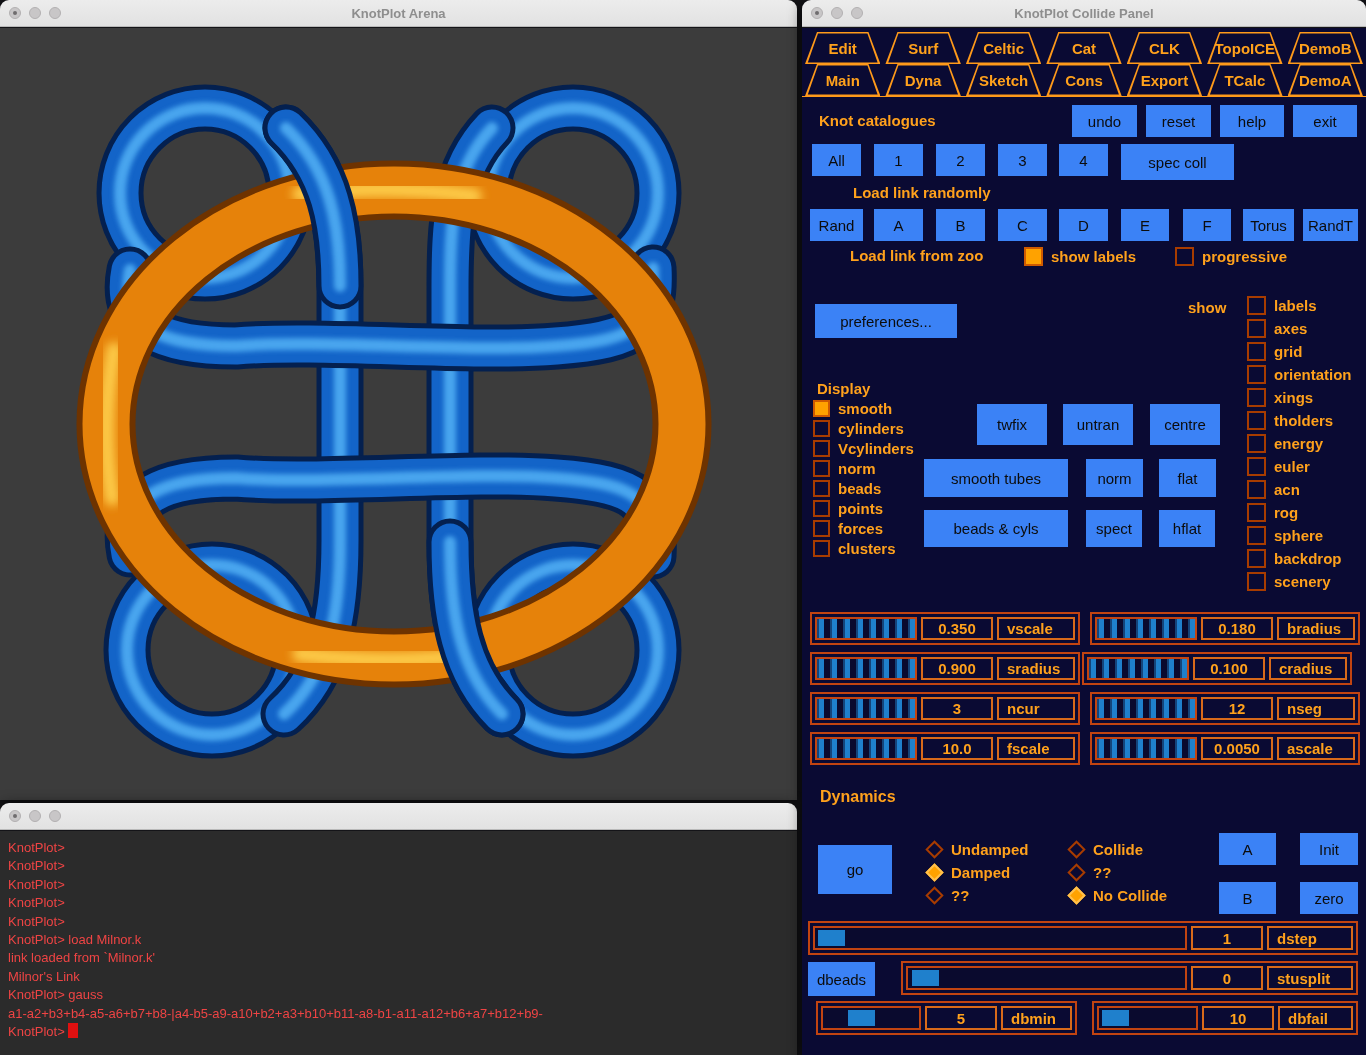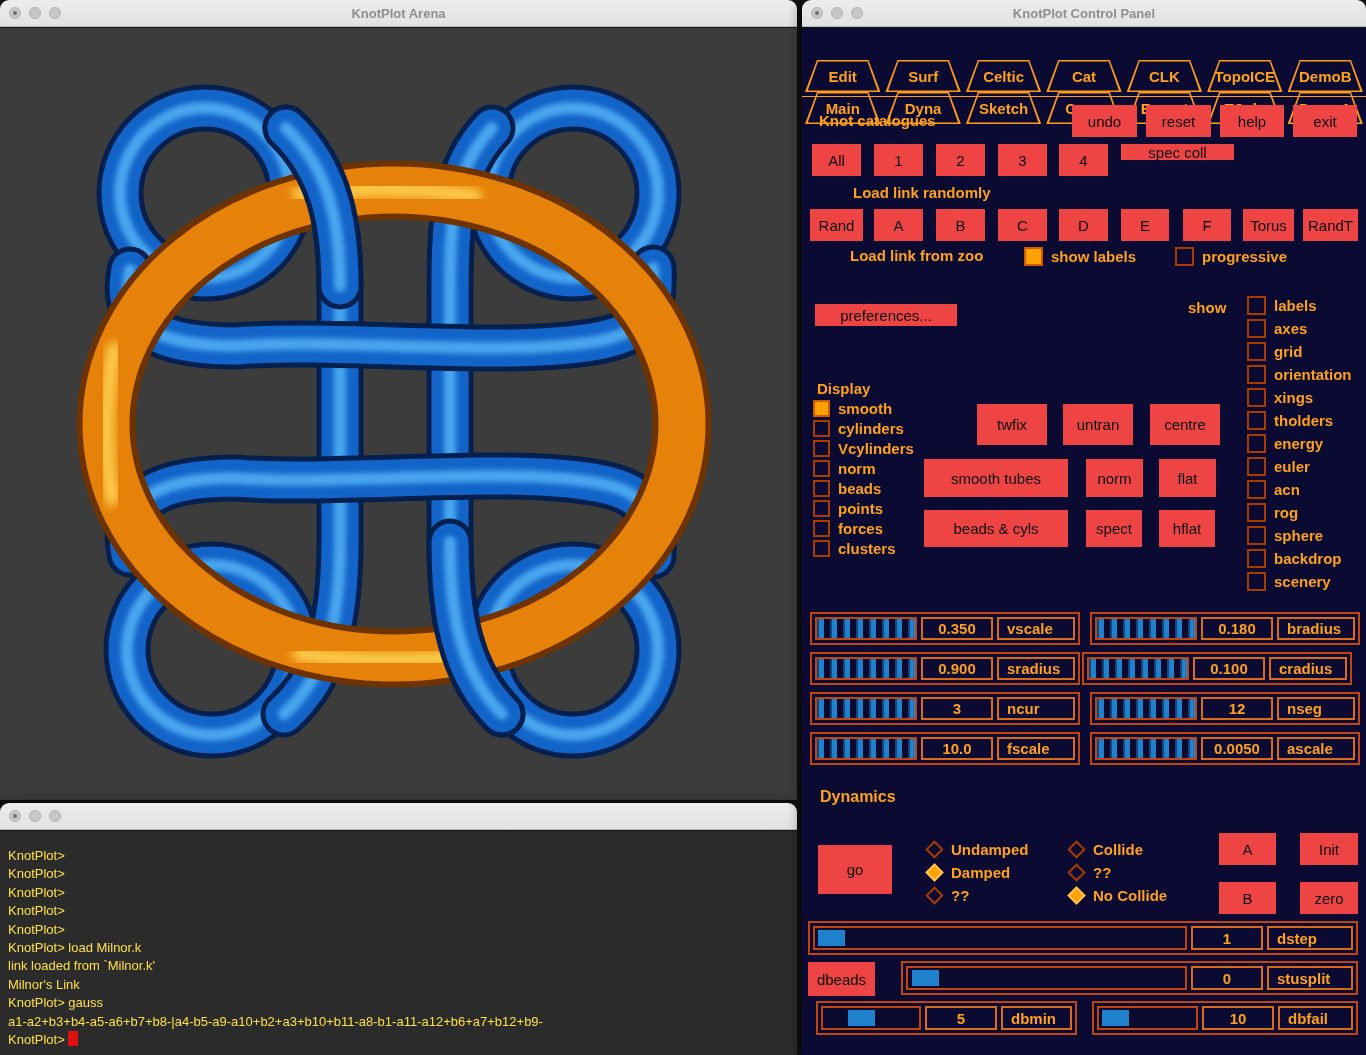--- a/index.html
+++ b/index.html
@@ -12,23 +12,23 @@
             display:flex;align-items:center;position:relative;}
   .titlebar .title{position:absolute;left:0;right:0;text-align:center;color:#8e8e8e;
                    font-size:13px;font-weight:700;pointer-events:none;}
   .lights{display:flex;gap:8px;margin-left:9px;z-index:2;}
   .light{width:12px;height:12px;border-radius:50%;background:#c8c6c7;border:1px solid #b2b0b1;position:relative;}
   .light .dot{position:absolute;left:3px;top:3px;width:4px;height:4px;border-radius:50%;background:#6f6d6e;}
 
   
   .panel-body{position:absolute;top:28px;left:0;right:0;bottom:0;background:#0a0a33;}
   .olbl{position:absolute;color:#ffa11c;font-weight:700;font-size:15px;white-space:nowrap;}
-  .btn{position:absolute;background:#ef4444;color:#0c0c0c;display:flex;align-items:center;justify-content:center;
+  .btn{position:absolute;background:#3b82f6;color:#0c0c0c;display:flex;align-items:center;justify-content:center;
        font-size:15px;cursor:pointer;white-space:nowrap;}
-  .tabrow{position:absolute;left:3px;right:3px;height:32px;display:flex;gap:5px;margin-top:28px;}
+  .tabrow{position:absolute;left:3px;right:3px;height:32px;display:flex;gap:5px;}
   .tab{position:relative;flex:1;clip-path:polygon(12px 0,calc(100% - 12px) 0,100% 100%,0 100%);background:#ff9a1a;cursor:pointer;}
   .tab-in{position:absolute;inset:0;background:#0a0a33;
           clip-path:polygon(13px 1.6px,calc(100% - 13px) 1.6px,calc(100% - 2.8px) calc(100% - 1.6px),2.8px calc(100% - 1.6px));}
   .tab-t{position:relative;z-index:1;display:flex;height:100%;align-items:center;justify-content:center;
          color:#ffa11c;font-weight:700;font-size:15px;}
   .cb{width:19px;height:19px;border:2px solid #a83c00;background:transparent;flex:0 0 auto;cursor:pointer;}
   .cb.on{background:#ffa200;border-color:#cf5a00;}
   .cbrow{position:absolute;display:flex;align-items:center;gap:8px;}
   .cbrow .t{color:#ffa11c;font-weight:700;font-size:15px;white-space:nowrap;}
   .dia{width:13px;height:13px;border:2px solid #a83c00;transform:rotate(45deg);flex:0 0 auto;cursor:pointer;}
@@ -39,22 +39,22 @@
          background:repeating-linear-gradient(90deg,#14447a 0 2px,#1f80cc 2px 7px,#0a0a2e 7px 13px);}
   .vbox{border:2px solid #d96a1a;color:#ffa11c;font-weight:700;font-size:15px;
         display:flex;align-items:center;justify-content:center;flex:0 0 72px;}
   .nbox{border:2px solid #d96a1a;color:#ffa11c;font-weight:700;font-size:15px;
         display:flex;align-items:center;flex:1;padding-left:8px;}
   .track{border:2px solid #c24411;background:#0a0a2e;position:relative;flex:1;cursor:pointer;}
   .thumb{position:absolute;top:2px;bottom:2px;width:27px;background:#1f80cc;cursor:grab;}
 
   
   .term{position:absolute;top:28px;left:0;right:0;bottom:0;background:#2b2b2b;
-        font-family:"DejaVu Sans Mono",monospace;font-size:13px;color:#fde047;
-        padding:16px 0 0 8px;line-height:18.4px;white-space:pre;cursor:text;}
+        font-family:"DejaVu Sans Mono",monospace;font-size:13px;color:#ef4444;
+        padding:8px 0 0 8px;line-height:18.4px;white-space:pre;cursor:text;}
   .cursor{display:inline-block;width:10px;height:15px;background:#e01010;vertical-align:-2px;}
 </style>
 </head>
 <body>
 
 <div id="screen">
 
   <div class="window" style="left:0;top:0;width:797px;height:800px;">
     <div class="titlebar">
       <div class="lights">
@@ -153,21 +153,21 @@
 
   <div class="window" style="left:802px;top:0;width:564px;height:1055px;">
     <div class="titlebar">
       <div class="lights">
         <span class="light">
             <span class="dot"></span>
           </span>
         <span class="light"></span>
         <span class="light"></span>
       </div>
-      <span class="title">KnotPlot Control Panel</span>
+      <span class="title">KnotPlot Collide Panel</span>
     </div>
     <div class="panel-body">
 
       <div class="tabrow" style="top:4px;">
         <div class="tab">
             <i class="tab-in"></i>
             <span class="tab-t">Edit</span>
           </div>
         <div class="tab">
             <i class="tab-in"></i>
@@ -230,21 +230,21 @@
       <div class="btn" style="left:270px;top:77px;width:65px;height:32px;">undo</div>
       <div class="btn" style="left:344px;top:77px;width:65px;height:32px;">reset</div>
       <div class="btn" style="left:418px;top:77px;width:64px;height:32px;">help</div>
       <div class="btn" style="left:491px;top:77px;width:64px;height:32px;">exit</div>
 
       <div class="btn" style="left:10px;top:116px;width:49px;height:32px;">All</div>
       <div class="btn" style="left:72px;top:116px;width:49px;height:32px;">1</div>
       <div class="btn" style="left:134px;top:116px;width:49px;height:32px;">2</div>
       <div class="btn" style="left:196px;top:116px;width:49px;height:32px;">3</div>
       <div class="btn" style="left:257px;top:116px;width:49px;height:32px;">4</div>
-      <div class="btn" style="left:319px;top:116px;width:113px;height:16px;">spec coll</div>
+      <div class="btn" style="left:319px;top:116px;width:113px;height:36px;">spec coll</div>
 
       <span class="olbl" style="left:51px;top:156px;">Load link randomly</span>
       <div class="btn" style="left:8px;top:181px;width:53px;height:32px;">Rand</div>
       <div class="btn" style="left:72px;top:181px;width:49px;height:32px;">A</div>
       <div class="btn" style="left:134px;top:181px;width:49px;height:32px;">B</div>
       <div class="btn" style="left:196px;top:181px;width:49px;height:32px;">C</div>
       <div class="btn" style="left:257px;top:181px;width:49px;height:32px;">D</div>
       <div class="btn" style="left:319px;top:181px;width:48px;height:32px;">E</div>
       <div class="btn" style="left:381px;top:181px;width:48px;height:32px;">F</div>
       <div class="btn" style="left:441px;top:181px;width:51px;height:32px;">Torus</div>
@@ -253,21 +253,21 @@
       <span class="olbl" style="left:48px;top:219px;">Load link from zoo</span>
       <div class="cbrow" style="left:222px;top:219px;">
         <span class="cb on"></span>
         <span class="t">show labels</span>
       </div>
       <div class="cbrow" style="left:373px;top:219px;">
         <span class="cb"></span>
         <span class="t">progressive</span>
       </div>
 
-      <div class="btn" style="left:13px;top:276px;width:142px;height:22px;">preferences...</div>
+      <div class="btn" style="left:13px;top:276px;width:142px;height:34px;">preferences...</div>
       <span class="olbl" style="left:386px;top:271px;">show</span>
 
       <div class="cbrow" style="left:445px;top:268px;">
           <span class="cb"></span>
           <span class="t">labels</span>
         </div>
       <div class="cbrow" style="left:445px;top:291px;">
           <span class="cb"></span>
           <span class="t">axes</span>
         </div>

